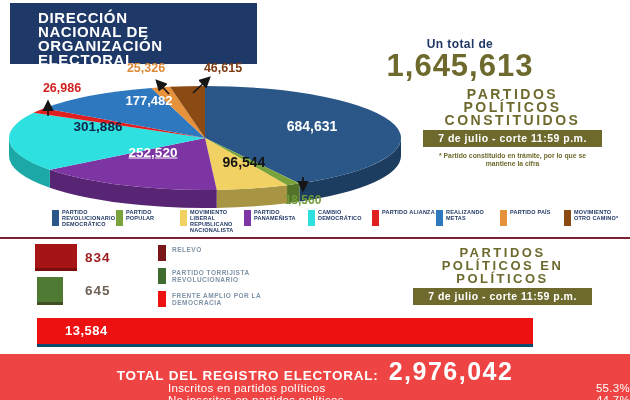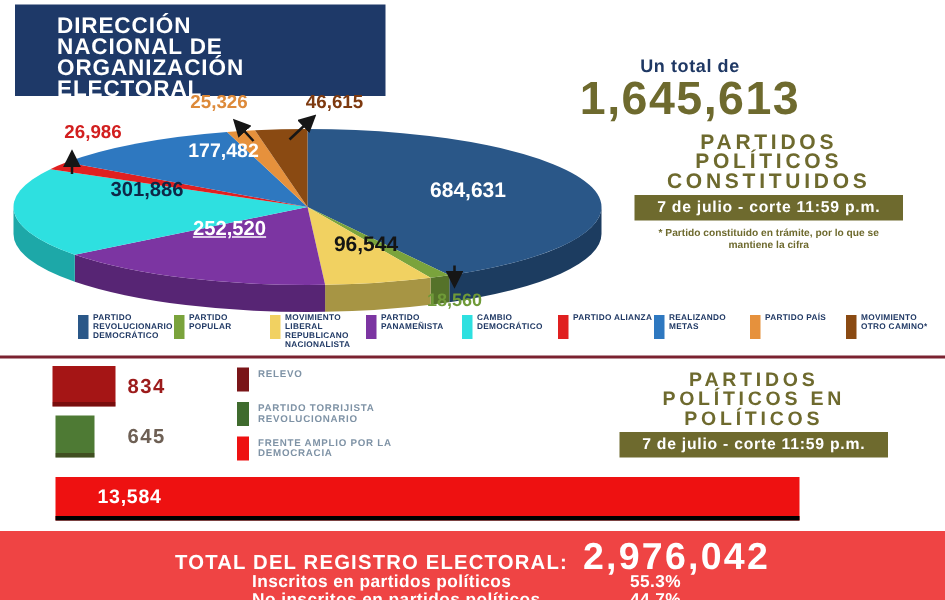--- a/index.html
+++ b/index.html
@@ -38,37 +38,37 @@
   .divider { position:absolute; left:0; top:237px; width:630px; height:2px; }
 
   
   .mini-bar { position:absolute; box-sizing:border-box; border-bottom:3px solid rgba(40,0,0,.35); }
   .bar-834 { left:35px; top:244px; width:42px; height:27px; }
   .bar-645 { left:37px; top:277px; width:26px; height:28px; }
   .mini-val { position:absolute; font-weight:bold; font-size:13.5px; letter-spacing:1px; }
   .val-834 { left:85px; top:250px; color:#9c1b1b; }
   .val-645 { left:85px; top:283px; color:#6e6055; }
   .big-bar { position:absolute; left:37px; top:318px; width:468px; height:26px;
-             border-bottom:3px solid #000000; box-sizing:content-box;
+             border-bottom:3px solid #0c4a6e; box-sizing:content-box;
              color:#ffffff; font-weight:bold; font-size:13px; line-height:26px;
              padding-left:28px; letter-spacing:.5px; }
 
   .form-legend { position:absolute; left:158px; top:245px; display:flex; flex-direction:column; gap:7px; }
   .fl-item { display:flex; gap:6px; }
   .fl-sw { width:8px; height:16px; flex:none; }
   .fl-label { font-size:6.5px; font-weight:bold; color:#7f93a6; line-height:7.2px;
               letter-spacing:.5px; max-width:115px; padding-top:1px; }
 
   
   .footer { position:absolute; left:0; top:354px; width:630px; height:46px; color:#ffffff; overflow:hidden; }
   .f-line1 { display:flex; justify-content:center; align-items:baseline; gap:10px;
              height:25px; margin-top:3px; font-weight:bold; }
   .f-label { font-size:13.5px; letter-spacing:.8px; }
   .f-num { font-size:25px; letter-spacing:1.5px; }
-  .f-row { display:flex; margin-left:168px; font-weight:bold; font-size:11.5px; line-height:12px; letter-spacing:.3px; }
+  .f-row { display:flex; margin-left:168px; font-weight:normal; font-size:11.5px; line-height:12px; letter-spacing:.3px;justify-content:space-between; }
   .f-row .lbl { width:252px; }
 </style>
 </head>
 <body>
 
 <div class="stage">
 
   <div class="hdr-box" style="background: rgb(30, 57, 104);">
     <div>DIRECCIÓN</div>
     <div>NACIONAL DE</div>

